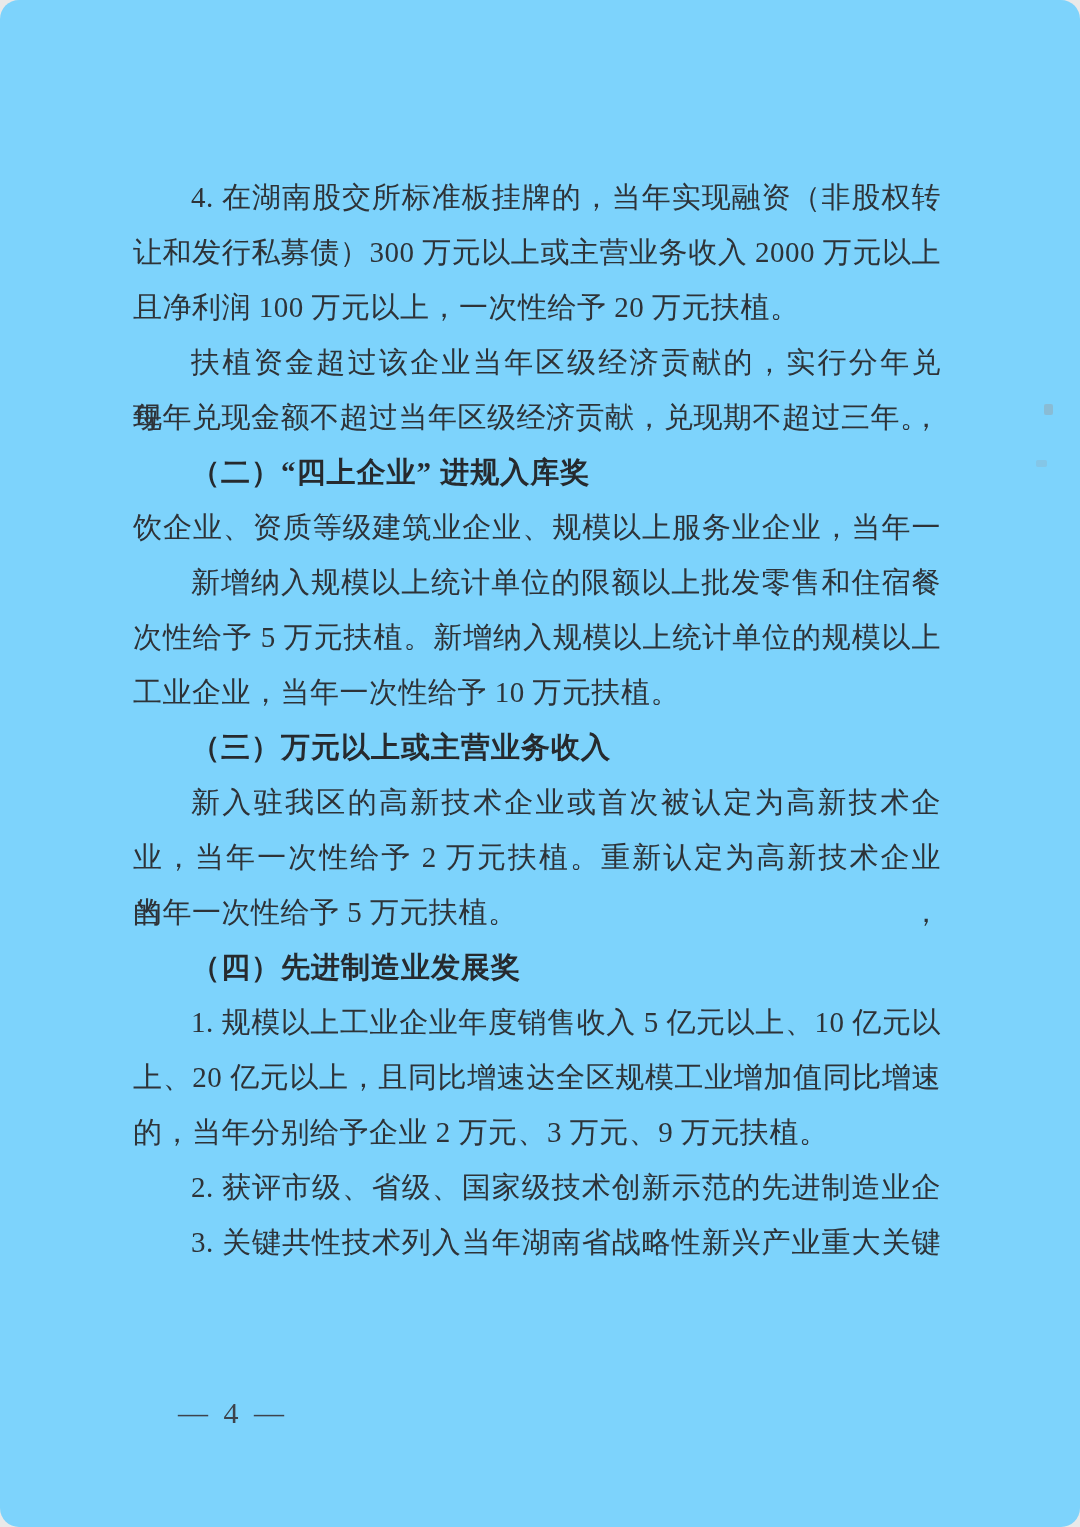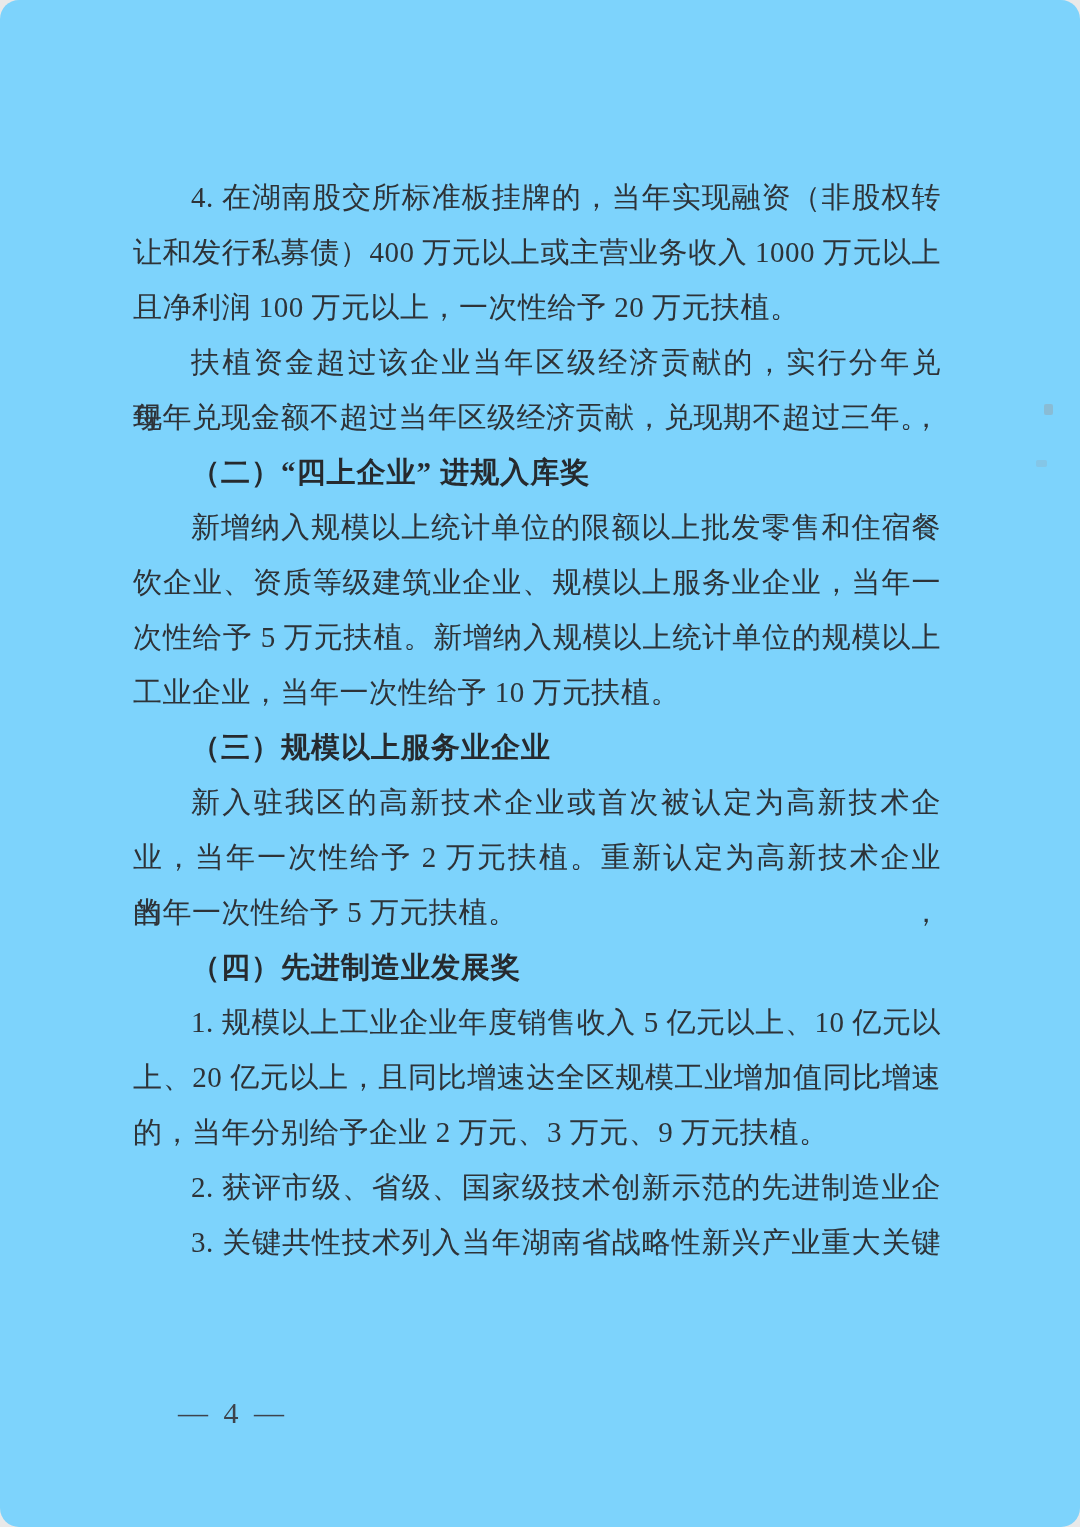--- a/index.html
+++ b/index.html
@@ -59,30 +59,30 @@
   .artifact.a1 { left: 1044px; top: 404px; width: 9px; height: 11px; opacity: 0.45; }
   .artifact.a2 { left: 1036px; top: 460px; width: 11px; height: 7px; opacity: 0.25; }
 </style>
 </head>
 <body>
 
 <div class="page" style="--ink: #2e3338;">
 
   <div class="textblock">
     <div class="line indent stretch">4. 在湖南股交所标准板挂牌的，当年实现融资（非股权转</div>
-    <div class="line stretch">让和发行私募债）400 万元以上或主营业务收入 1000 万元以上</div>
+    <div class="line stretch">让和发行私募债）300 万元以上或主营业务收入 2000 万元以上</div>
     <div class="line">且净利润 100 万元以上，一次性给予 20 万元扶植。</div>
     <div class="line indent stretch">扶植资金超过该企业当年区级经济贡献的，实行分年兑现，</div>
     <div class="line">每年兑现金额不超过当年区级经济贡献，兑现期不超过三年。</div>
     <div class="line indent heading">（二）“四上企业” 进规入库奖</div>
+    <div class="line stretch">饮企业、资质等级建筑业企业、规模以上服务业企业，当年一</div>
     <div class="line indent stretch">新增纳入规模以上统计单位的限额以上批发零售和住宿餐</div>
-    <div class="line stretch">饮企业、资质等级建筑业企业、规模以上服务业企业，当年一</div>
     <div class="line stretch">次性给予 5 万元扶植。新增纳入规模以上统计单位的规模以上</div>
     <div class="line">工业企业，当年一次性给予 10 万元扶植。</div>
-    <div class="line indent heading">（三）规模以上服务业企业</div>
+    <div class="line indent heading">（三）万元以上或主营业务收入</div>
     <div class="line indent stretch">新入驻我区的高新技术企业或首次被认定为高新技术企</div>
     <div class="line stretch">业，当年一次性给予 2 万元扶植。重新认定为高新技术企业的，</div>
     <div class="line">当年一次性给予 5 万元扶植。</div>
     <div class="line indent heading">（四）先进制造业发展奖</div>
     <div class="line indent stretch">1. 规模以上工业企业年度销售收入 5 亿元以上、10 亿元以</div>
     <div class="line stretch">上、20 亿元以上，且同比增速达全区规模工业增加值同比增速</div>
     <div class="line">的，当年分别给予企业 2 万元、3 万元、9 万元扶植。</div>
     <div class="line indent stretch">2. 获评市级、省级、国家级技术创新示范的先进制造业企</div>
     <div class="line indent stretch">3. 关键共性技术列入当年湖南省战略性新兴产业重大关键</div>
   </div>

